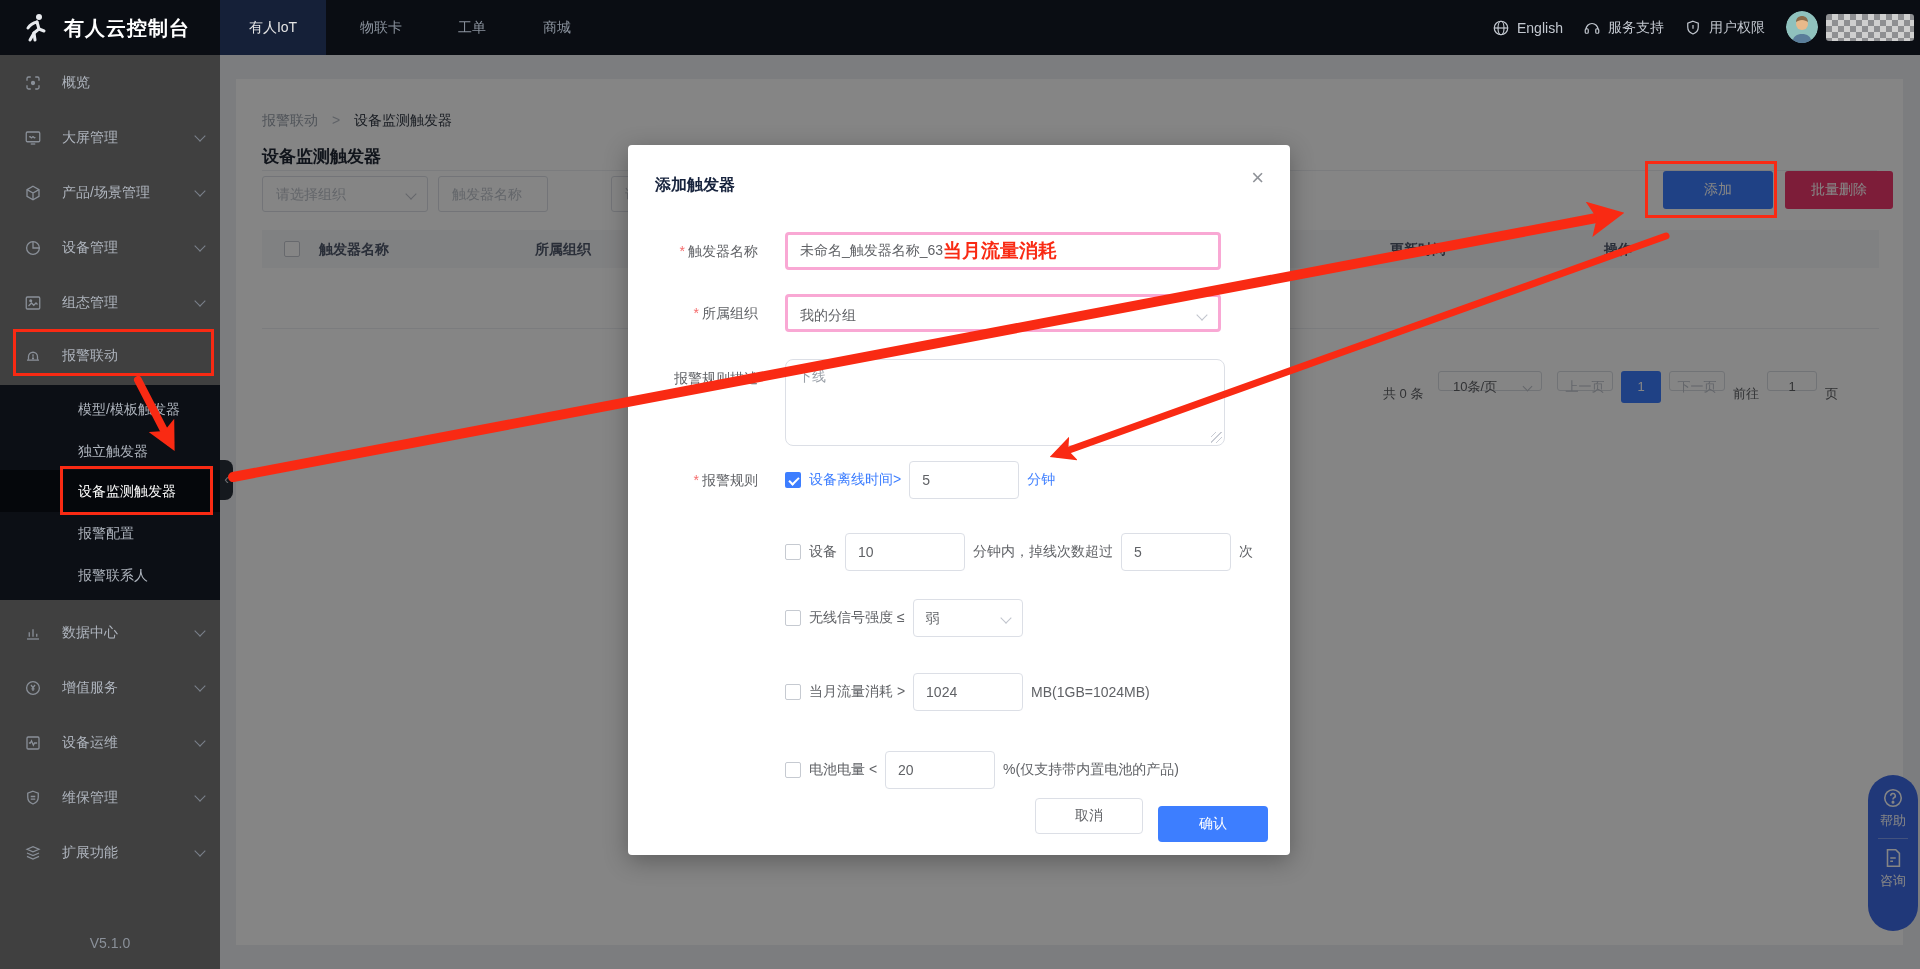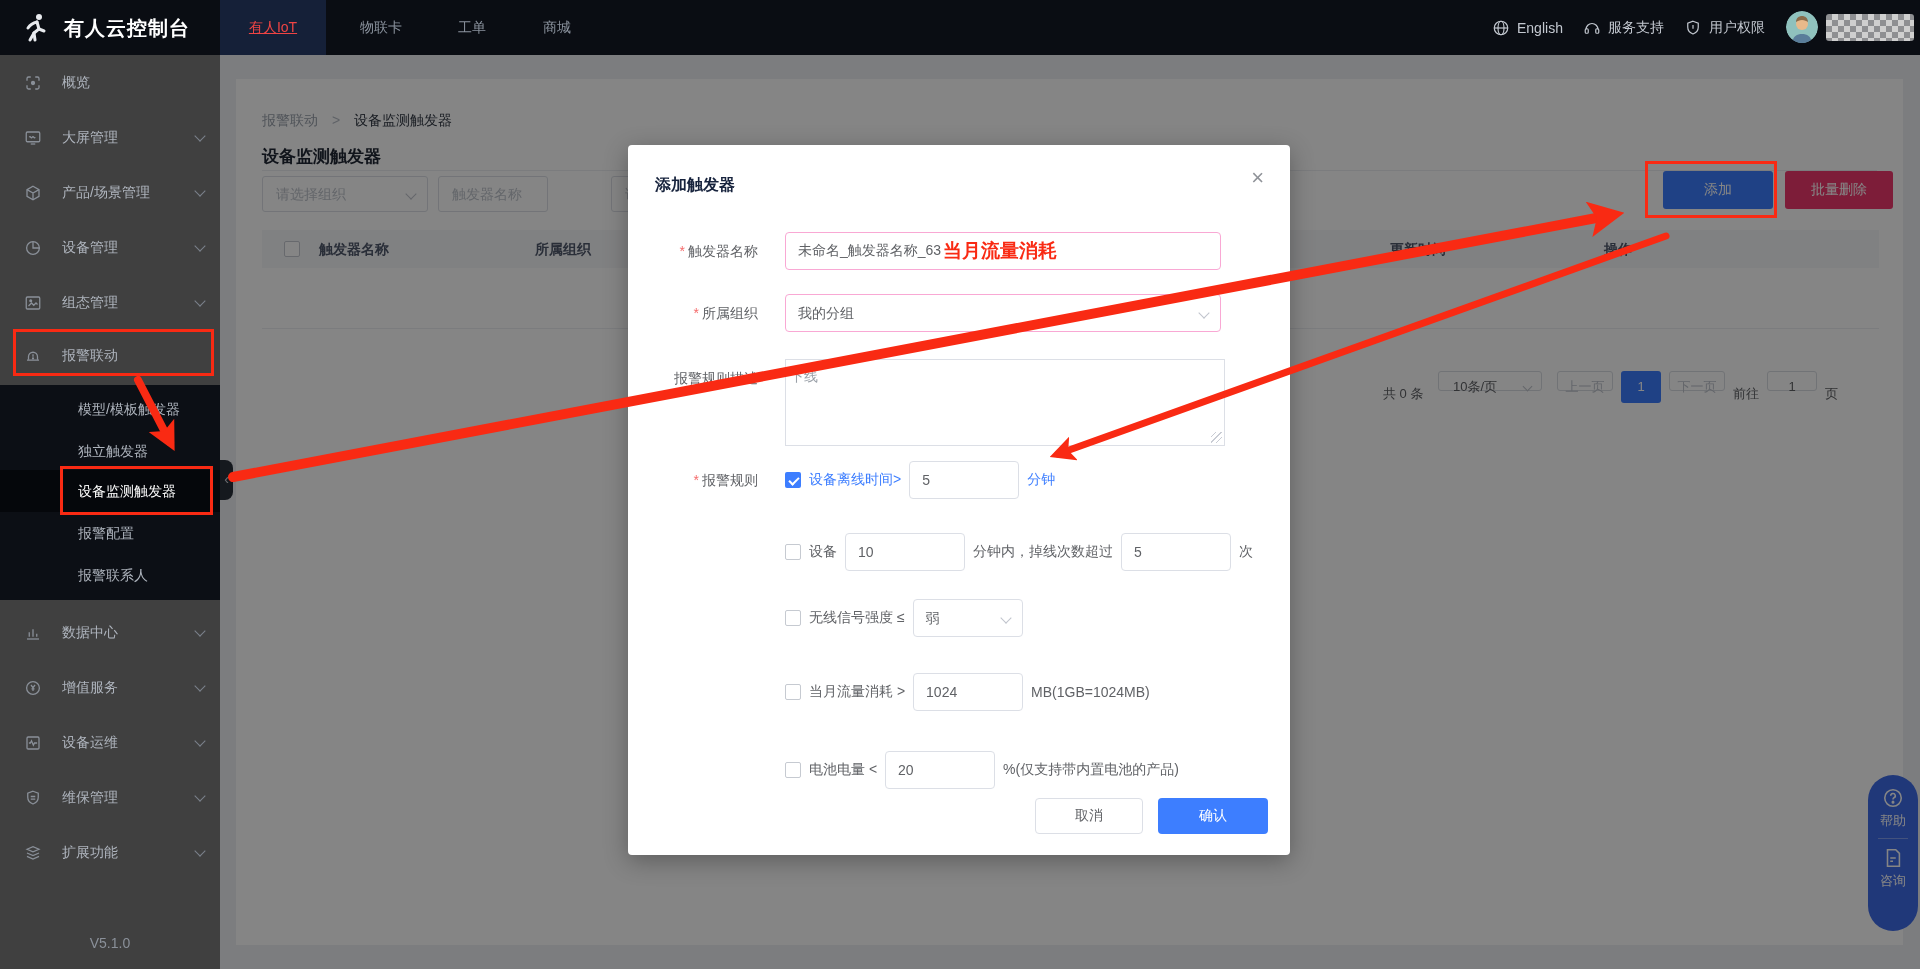--- a/index.html
+++ b/index.html
@@ -4,21 +4,21 @@
 <style>
   * { margin:0; padding:0; box-sizing:border-box; }
   html,body { width:1920px; height:969px; overflow:hidden; background:#eef0f4;
     font-family:"Liberation Sans","DejaVu Sans",sans-serif; font-size:14px; }
 
   
   #navbar { position:absolute; left:0; top:0; width:1920px; height:55px; background:#0a0d13; z-index:45; }
   #logo-title { position:absolute; left:64px; top:15px; color:#fff; font-size:20px; font-weight:bold; letter-spacing:1px;}
   #logo-icon { position:absolute; left:20px; top:11px; }
   .nav-tab { position:absolute; top:0; height:55px; line-height:55px; color:#8b939e; text-align:center; cursor:pointer; }
-  .nav-tab.active { background:#152038; color:#ef4444;text-decoration:underline; }
+  .nav-tab.active { background:#152038; color:#e5e5e5; }
   .nav-right { position:absolute; top:0; height:55px; display:flex; align-items:center; color:#c3c8d0; }
   .nav-right svg { margin-right:7px; }
   #avatar { position:absolute; left:1786px; top:11px; width:32px; height:32px; border-radius:50%; overflow:hidden; }
   #username-redacted { position:absolute; left:1826px; top:14px; width:88px; height:27px; border-radius:3px;
      background:repeating-conic-gradient(#cfcfcf 0% 25%, #8e8f92 0% 50%) 0 0/12px 12px; filter:blur(.6px); }
 
   
   #sidebar { position:absolute; left:0; top:55px; width:220px; height:914px; background:#404040; z-index:45; }
   .side-item { position:absolute; left:0; width:220px; height:44px; display:flex; align-items:center; color:#aeb4bd; cursor:pointer; }
   .side-item svg { position:absolute; left:24px; }
@@ -62,26 +62,26 @@
   #dim-overlay { position:absolute; left:220px; top:55px; width:1700px; height:914px; background:rgba(0,0,0,0.48); z-index:40; }
 
   
   #modal { position:absolute; left:628px; top:145px; width:662px; height:710px; background:#fff; border-radius:4px;
      box-shadow:0 6px 24px rgba(0,0,0,.3); z-index:60; }
   #modal-title { position:absolute; left:27px; top:30px; font-size:16px; font-weight:600; color:#17233d; }
   #modal-close { position:absolute; right:26px; top:22px; font-size:22px; color:#909399; cursor:pointer; line-height:1; }
   .m-row { position:absolute; left:0; width:662px; height:38px; }
   .m-label { position:absolute; left:0; top:0; width:142px; height:38px; line-height:38px; text-align:right; padding-right:12px; color:#606266; }
   .req { color:#F56C6C; margin-right:3px; }
-  .m-input { position:absolute; left:157px; top:0; width:436px; height:38px; border:1px solid #f9a8d4; border-radius:4px;
+  .m-input { position:absolute; left:157px; top:0; width:436px; height:38px; border:3px solid #f9a8d4; border-radius:4px;
      padding:0 12px; color:#606266; font-size:14px; font-family:inherit; background:#fff;}
   .m-select { line-height:36px; cursor:pointer; }
   .m-select .chev { position:absolute; right:12px; top:14px; width:8px; height:8px; border-right:1.5px solid #c0c4cc; border-bottom:1.5px solid #c0c4cc; transform:rotate(45deg); }
-  #m-textarea { position:absolute; left:157px; top:0; width:440px; height:87px; border:1px solid #dcdfe6; border-radius:0;
-     padding:8px 4px; color:#9aa0a8; font-size:14px; resize:none; font-family:inherit; }
+  #m-textarea { position:absolute; left:157px; top:0; width:440px; height:87px; border:1px solid #dcdfe6; border-radius:8px;
+     padding:8px 12px; color:#9aa0a8; font-size:14px; resize:none; font-family:inherit; }
   #ta-grip { position:absolute; left:583px; top:73px; width:11px; height:11px;
      background:repeating-linear-gradient(135deg,transparent 0 3px,#c9ccd4 3px 4px); cursor:nwse-resize;}
   .rule-row { position:absolute; left:157px; display:flex; align-items:center; gap:8px; color:#606266; }
   .rule-row .small-input { width:110px; height:38px; border:1px solid #dcdfe6; border-radius:4px; padding:0 12px; color:#606266; font-size:14px; font-family:inherit;}
   .rule-row .w120 { width:120px; }
   .cb { width:16px; height:16px; border:1px solid #c6cad1; border-radius:2px; background:#fff; flex:0 0 16px; position:relative; cursor:pointer;}
   .cb.checked { border-color:transparent; }
   .cb.checked::after { content:""; position:absolute; left:5px; top:2px; width:4px; height:8px;
      border-right:2px solid #fff; border-bottom:2px solid #fff; transform:rotate(45deg); }
   .blue-link { cursor:pointer;text-align:center; }
@@ -388,21 +388,21 @@
   <div class="m-row" style="top:606px;">
     <div class="rule-row" style="top:0;">
       <span class="cb"></span>
       <span>电池电量 &lt;</span>
       <input class="small-input" value="20" style="">
       <span>%(仅支持带内置电池的产品)</span>
     </div>
   </div>
 
   <button id="m-cancel">取消</button>
-  <button id="m-confirm" style="background:#3D7EFF;">确认</button>
+  <button id="m-confirm" style="background:#3D7EFF;margin-top:8px;">确认</button>
 </div>
 
 <div class="anno-box" style="left:13px;top:329px;width:201px;height:47px;"></div>
 <div class="anno-box" style="left:60px;top:466px;width:153px;height:49px;"></div>
 <div class="anno-box" style="left:1645px;top:161px;width:132px;height:57px;"></div>
 <svg id="anno-svg" width="1920" height="969" viewBox="0 0 1920 969">
   <defs>
     <marker id="ah" viewBox="0 0 10 10" refX="6.5" refY="5" markerWidth="3.6" markerHeight="3.6" orient="auto">
       <path d="M0 0 L10 5 L0 10 L2.2 5 Z" fill="#F92A13"></path>
     </marker>

